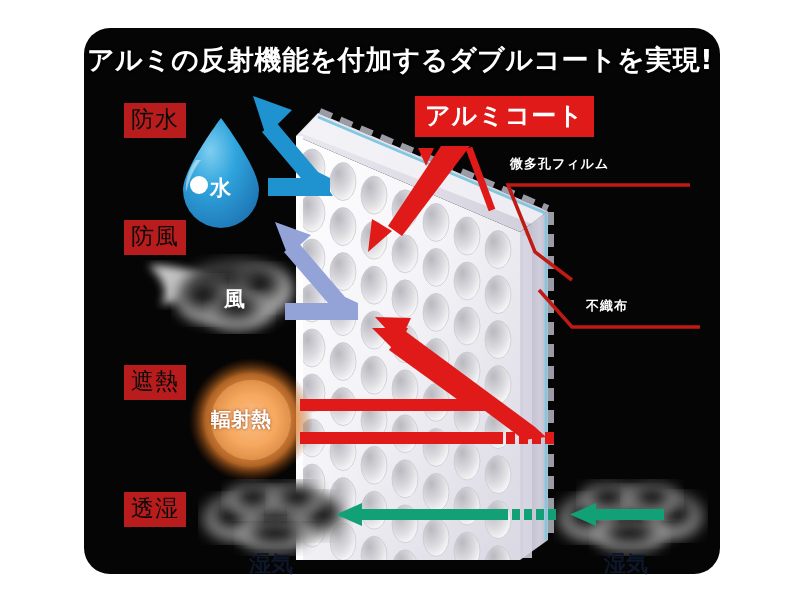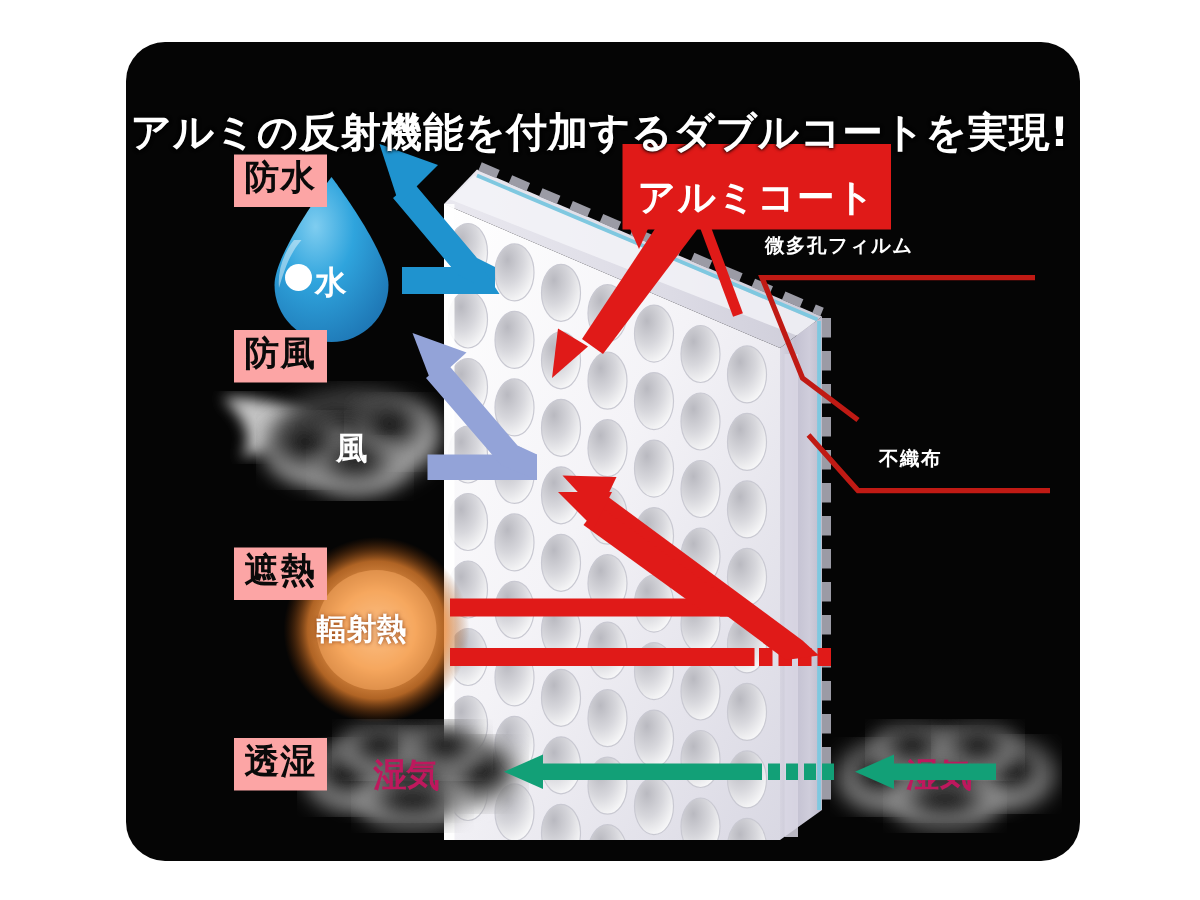--- a/index.html
+++ b/index.html
@@ -9,49 +9,49 @@
   #stage{position:relative;width:800px;height:600px;background:#ffffff;}
 
   
   #board{position:absolute;left:84px;top:28px;width:636px;height:546px;
          background:#050505;border-radius:26px;overflow:hidden;}
 
   
   #title{position:absolute;left:0;top:42px;width:800px;text-align:center;
          color:#ffffff;font-size:27px;font-weight:bold;letter-spacing:.5px;
          white-space:nowrap;z-index:60;
-         text-shadow:0 0 2px #000,0 0 3px #000;margin-top:28px;}
-
-  
-  .tag{position:absolute;background:#fca5a5;color:#0a0a0a;
-       font-size:23px;font-weight:bold;line-height:1;
-       padding:5px 7px 7px 7px;z-index:55;letter-spacing:1px;white-space:nowrap;margin-left:32px;}
+         text-shadow:0 0 2px #000,0 0 3px #000;}
+
+  
+  .tag{position:absolute;background:#b91c1c;color:#0a0a0a;
+       font-size:23px;font-weight:normal;line-height:1;
+       padding:5px 7px 7px 7px;z-index:55;letter-spacing:1px;white-space:nowrap;}
 
   
   #alumi{position:absolute;left:415px;top:96px;background:#e01a18;
          color:#ffffff;font-size:25px;font-weight:bold;line-height:1;
-         padding:23px 10px 9px 10px;z-index:58;white-space:nowrap;letter-spacing:1px;}
+         padding:7px 10px 9px 10px;z-index:58;white-space:nowrap;letter-spacing:1px;}
 
   
   .wlabel{position:absolute;color:#ffffff;font-size:13px;font-weight:bold;
           z-index:56;white-space:nowrap;letter-spacing:1px;}
 
   
   svg.layer{position:absolute;left:0;top:0;width:800px;height:600px;overflow:visible;}
   #svg-panel{z-index:10;}
   #svg-elems{z-index:30;}
   #svg-arrows{z-index:40;}
   #svg-lines{z-index:50;}
 
   .dropword{position:absolute;color:#ffffff;font-size:21px;font-weight:bold;
             z-index:36;white-space:nowrap;}
   .heatword{position:absolute;color:#ffffff;font-size:20px;font-weight:bold;
             z-index:36;white-space:nowrap;text-shadow:0 0 3px rgba(120,40,0,.8);text-align:center;}
-  .cloudword{position:absolute;color:#be185d;font-size:22px;font-weight:bold;
-            z-index:36;white-space:nowrap;}
+  .cloudword{position:absolute;color:#0f172a;font-size:22px;font-weight:bold;
+            z-index:36;white-space:nowrap;margin-top:47px;}
 </style>
 </head>
 <body>
 
 <div id="stage">
 
   <div id="board"></div>
 
   <svg id="svg-panel" class="layer">
     <defs>

